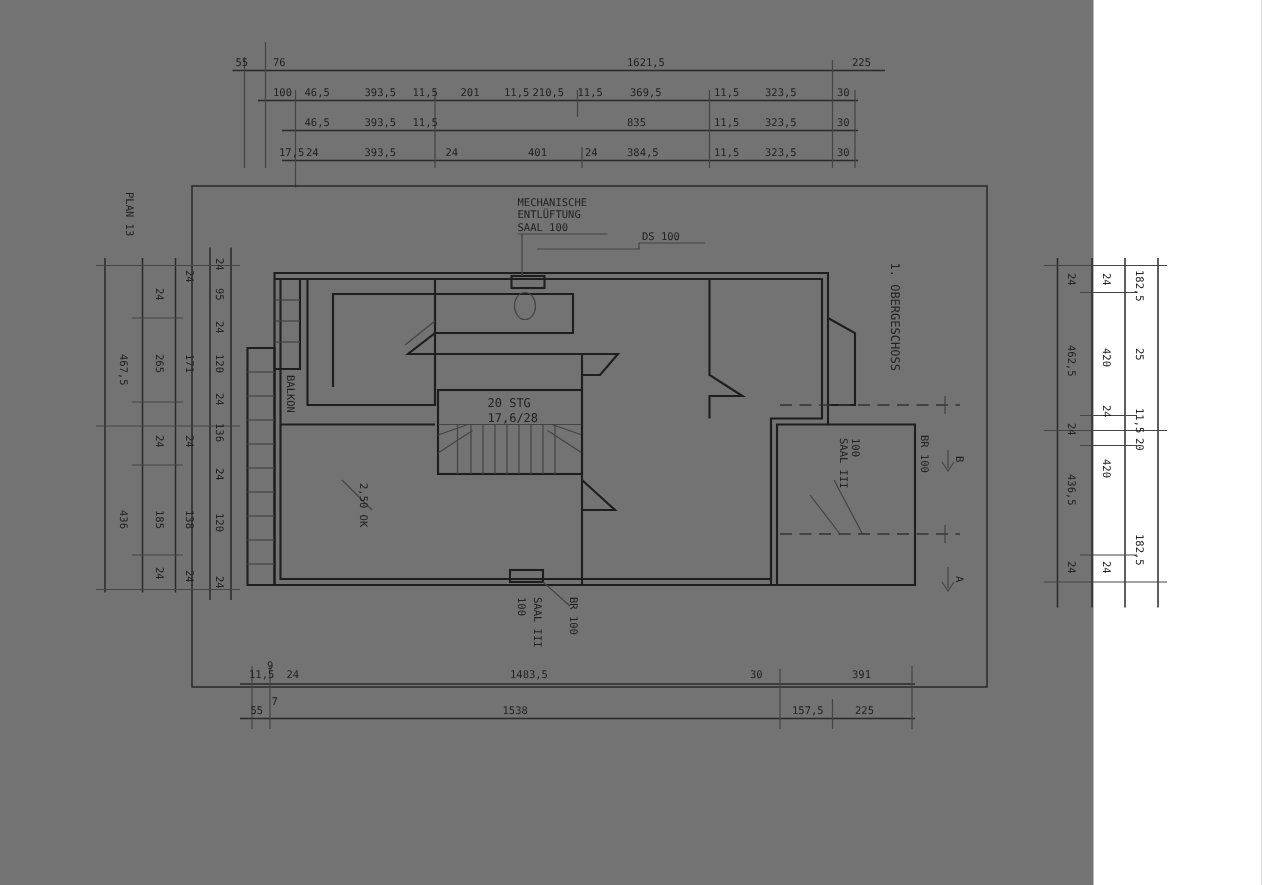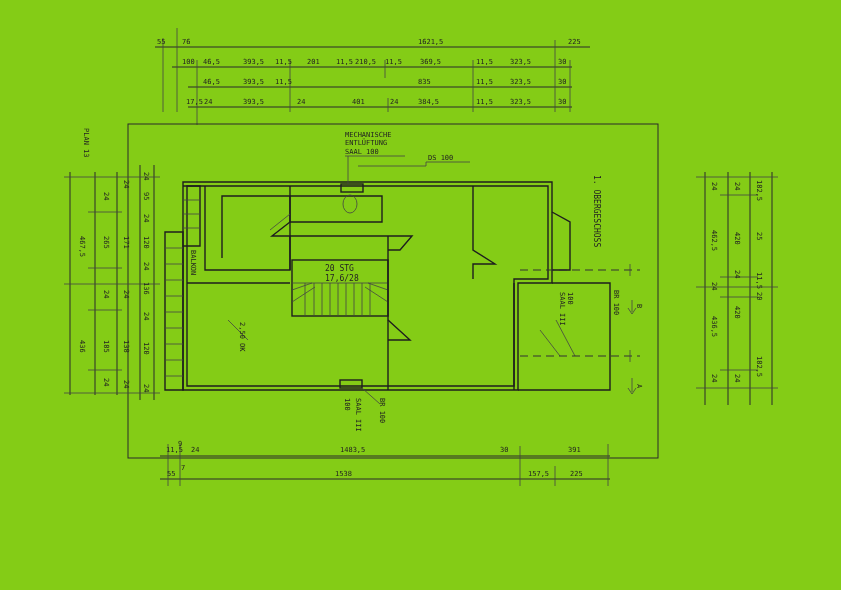--- a/index.html
+++ b/index.html
@@ -1,17 +1,17 @@
 <!DOCTYPE html>
 <html><head>
 <meta charset="utf-8">
 <style>
   html,body{margin:0;padding:0;background:#fff;}
   body{width:841px;height:590px;overflow:hidden;position:relative;font-family:"DejaVu Sans",sans-serif;}
-  #sheet{position:absolute;left:0;top:0;width:841px;height:590px;background:#84cc16;}
+  #sheet{position:absolute;left:0;top:0;width:729px;height:590px;background:#737373;}
   svg{position:absolute;left:0;top:0;}
   .ln{stroke:#2a2a2a;stroke-width:1;fill:none;}
   .thin{stroke:#444;stroke-width:0.8;fill:none;}
   .wall{stroke:#1e1e1e;stroke-width:1.4;fill:none;}
   .dash{stroke:#333;stroke-width:1;fill:none;stroke-dasharray:8 5;}
   .t{font-family:"DejaVu Sans Mono",monospace;font-size:7px;fill:#222;}
   .tb{font-family:"DejaVu Sans Mono",monospace;font-size:8px;fill:#222;}
   .tv{font-family:"DejaVu Sans Mono",monospace;font-size:7px;fill:#222;}
 </style>
 </head>

